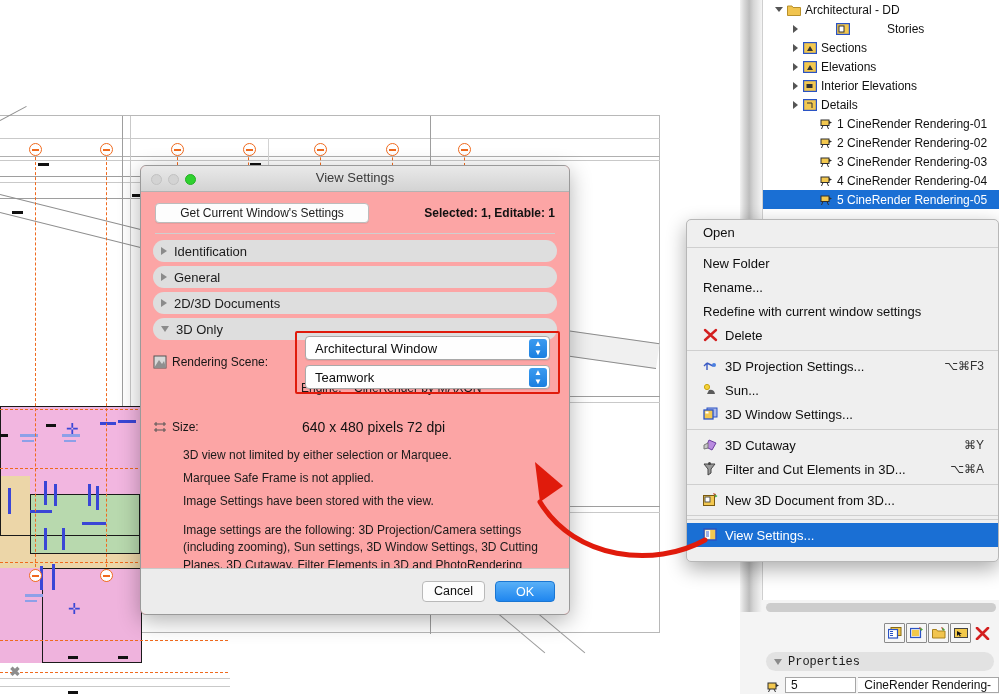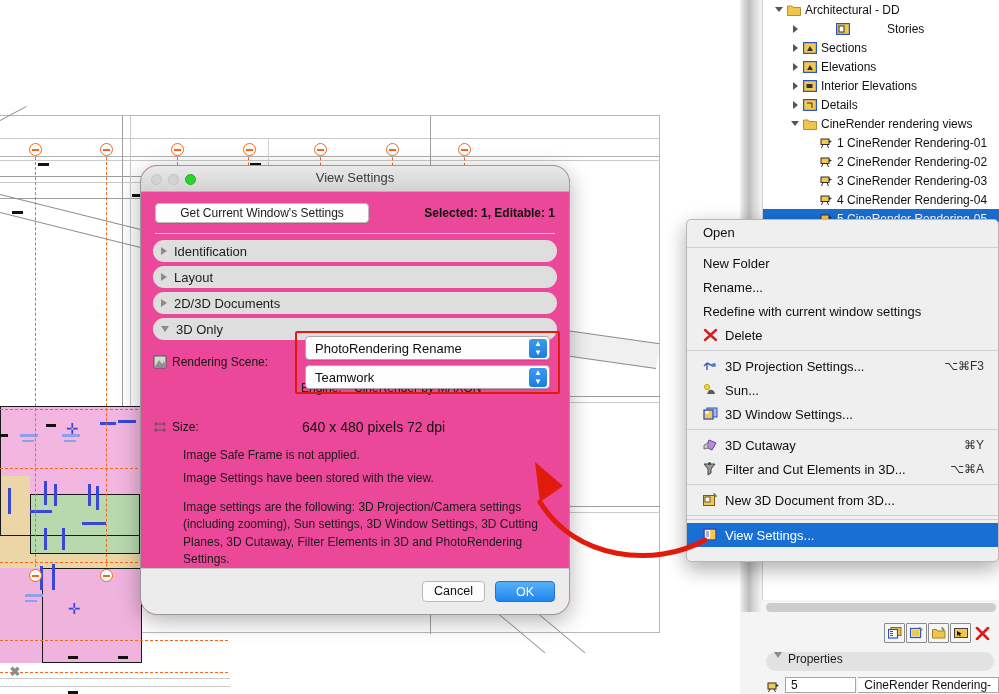--- a/index.html
+++ b/index.html
@@ -48,21 +48,21 @@
   
   .sect-band { position:absolute; background:#f0f0f0; border-top:1px solid #8c8c8c; border-bottom:1px solid #8c8c8c; }
   .marquee { position:absolute; border:1px dashed #3a46d6; }
   .marquee-line { position:absolute; border-top:1px dashed #3a46d6; }
 
   .close-x { position:absolute; left:9px; top:666px; width:12px; height:12px; color:#8d8d8d; font-size:13px; line-height:12px; text-align:center; font-weight:bold; }
 
   
   #view-settings-dialog{
     position:absolute; left:140px; top:165px; width:430px; height:450px;
-    background:#ec4899; border:1px solid #9a9a9a; border-radius:17px;
+    background:#fca5a5; border:1px solid #9a9a9a; border-radius:6px;
     box-shadow:0 6px 22px rgba(0,0,0,.30);
     overflow:hidden;
   }
   .vs-titlebar{
     height:26px;
     background:linear-gradient(to bottom,#e9e9e9,#d3d3d3);
     border-bottom:1px solid #b2b2b2;
     position:relative;
   }
   .vs-title{
@@ -160,21 +160,21 @@
 
   .panel-toolbar{
     position:absolute; left:22px; top:620px; width:237px; height:26px;
     background:#f4f4f4; display:flex; align-items:center; justify-content:flex-end; padding-right:6px; gap:1px;
   }
   .tb-btn{ width:21px;height:20px; border:1px solid #8b8b8b; background:#f6f6f6; display:flex; align-items:center; justify-content:center; border-radius:1px; }
   .tb-btn.noborder{ border:none; background:transparent; }
 
   .props-bar{
     position:absolute; left:26px; top:652px; width:228px; height:19px;
-    background:#e2e2e2; border-radius:10px; display:flex; align-items:flex-start; padding-left:8px;
+    background:#e2e2e2; border-radius:10px; display:flex; align-items:center; padding-left:8px;font-family:Liberation Mono, monospace;
   }
   .props-bar .tri{ margin-right:6px; }
   .props-label{ font-size:12px; color:#1b1b1b; }
 
   .props-row{ position:absolute; left:22px; top:676px; width:237px; height:18px; display:flex; align-items:center; }
   .pr-ico{ width:15px; height:12px; margin:0 4px 0 4px; }
   .pr-input{
     width:72px; height:16px; background:#fff; border:1px solid #a6a6a6;
     font-size:12px; color:#111; padding-left:5px; line-height:15px;
   }
@@ -360,27 +360,20 @@
         <span>Interior Elevations</span>
       </div>
       <div class="tree-row" style="padding-left: 28px;">
         <span class="t-arrow right"></span>
         <span class="t-ico"><svg width="14" height="12" viewBox="0 0 14 12">
             <rect x="0.5" y="0.5" width="13" height="11" fill="#f3c84f" stroke="#2a53c4" stroke-width="1.4"></rect>
             <path d="M4 4 h5 v5" fill="none" stroke="#333"></path>
           </svg></span>
         <span>Details</span>
       </div>
-      <div class="tree-row" style="padding-left: 28px;">
-        <span class="t-arrow down"></span>
-        <span class="t-ico"><svg width="14" height="12" viewBox="0 0 14 12">
-            <path d="M0.5 2 h4.5 l1 1.5 h7.5 v8 h-13 z" fill="#f1c44e" stroke="#b8902a"></path>
-          </svg></span>
-        <span>CineRender rendering views</span>
-      </div>
       <div class="tree-row" style="padding-left: 44px;">
         <span class="t-arrow "></span>
         <span class="t-ico"><svg width="15" height="12" viewBox="0 0 15 12">
             <rect x="2" y="2" width="8" height="5.5" fill="#f3c84f" stroke="#2f2f2f"></rect>
             <path d="M10 3 l3 1.5 l-3 1.5 z" fill="#2f2f2f"></path>
             <path d="M4 7.5 l-1.5 3.5 M8 7.5 l1.5 3.5" stroke="#2f2f2f"></path>
           </svg></span>
         <span>1 CineRender Rendering-01</span>
       </div>
       <div class="tree-row" style="padding-left: 44px;">
@@ -496,21 +489,21 @@
     </div>
     <div class="vs-hr"></div>
 
     <div id="accordion-list">
         <div class="accordion">
           <span class="tri right"></span>
           <span class="acc-label">Identification</span>
         </div>
         <div class="accordion">
           <span class="tri right"></span>
-          <span class="acc-label">Layout</span>
+          <span class="acc-label">General</span>
         </div>
         <div class="accordion">
           <span class="tri right"></span>
           <span class="acc-label">2D/3D Documents</span>
         </div>
         <div class="accordion expanded">
           <span class="tri down"></span>
           <span class="acc-label">3D Only</span>
         </div>
       </div>
@@ -536,37 +529,38 @@
         <span class="f-icon">
           <svg width="14" height="14" viewBox="0 0 14 14">
               <path d="M1 4 h12 M1 10 h12 M3 2 v4 M11 2 v4 M3 8 v4 M11 8 v4" stroke="#555"></path>
             </svg>
         </span>
         <span class="f-label">Size:</span>
         <span style="font-size:14px;color:#111;">640 x 480 pixels 72 dpi</span>
       </div>
 
       <div id="info-lines">
-          <div class="info-line">Image Safe Frame is not applied.</div>
+          <div class="info-line">3D view not limited by either selection or Marquee.</div>
+          <div class="info-line">Marquee Safe Frame is not applied.</div>
           <div class="info-line">Image Settings have been stored with the view.</div>
         </div>
 
       <div class="info-para">Image settings are the following: 3D Projection/Camera settings (including zooming), Sun settings, 3D Window Settings, 3D Cutting Planes, 3D Cutaway, Filter Elements in 3D and PhotoRendering Settings.</div>
 
     </div>
   </div>
 
   <div class="vs-footer">
     <div class="btn-cancel">Cancel</div>
     <div class="btn-ok">OK</div>
   </div>
 </div>
 
 <div class="popup" style="left:305px;top:336px;width:245px;">
-  <span>PhotoRendering Rename</span>
+  <span>Architectural Window</span>
   <span class="stepper">▲<span style="height:1px;"></span>▼</span>
 </div>
 <div class="popup" style="left:305px;top:365px;width:245px;">
   <span>Teamwork</span>
   <span class="stepper">▲<span style="height:1px;"></span>▼</span>
 </div>
 <div class="redbox"></div>
 
 <div id="context-menu">
     <div class="cm-item">

